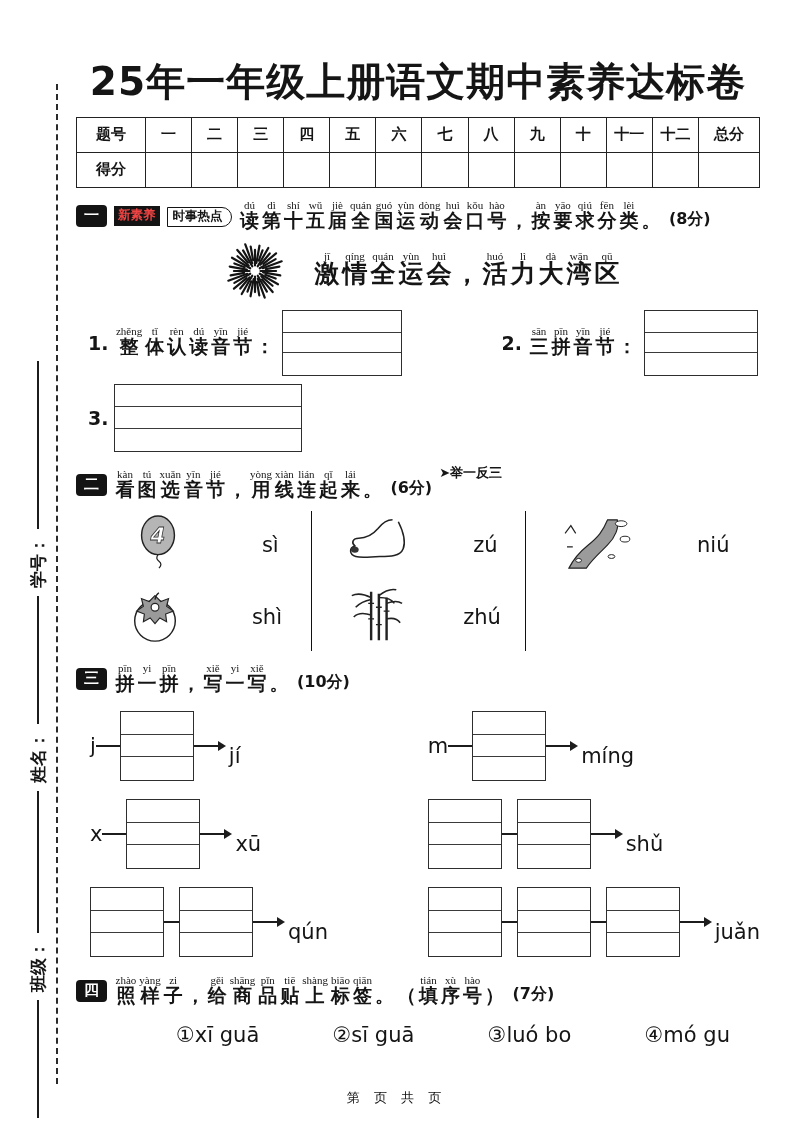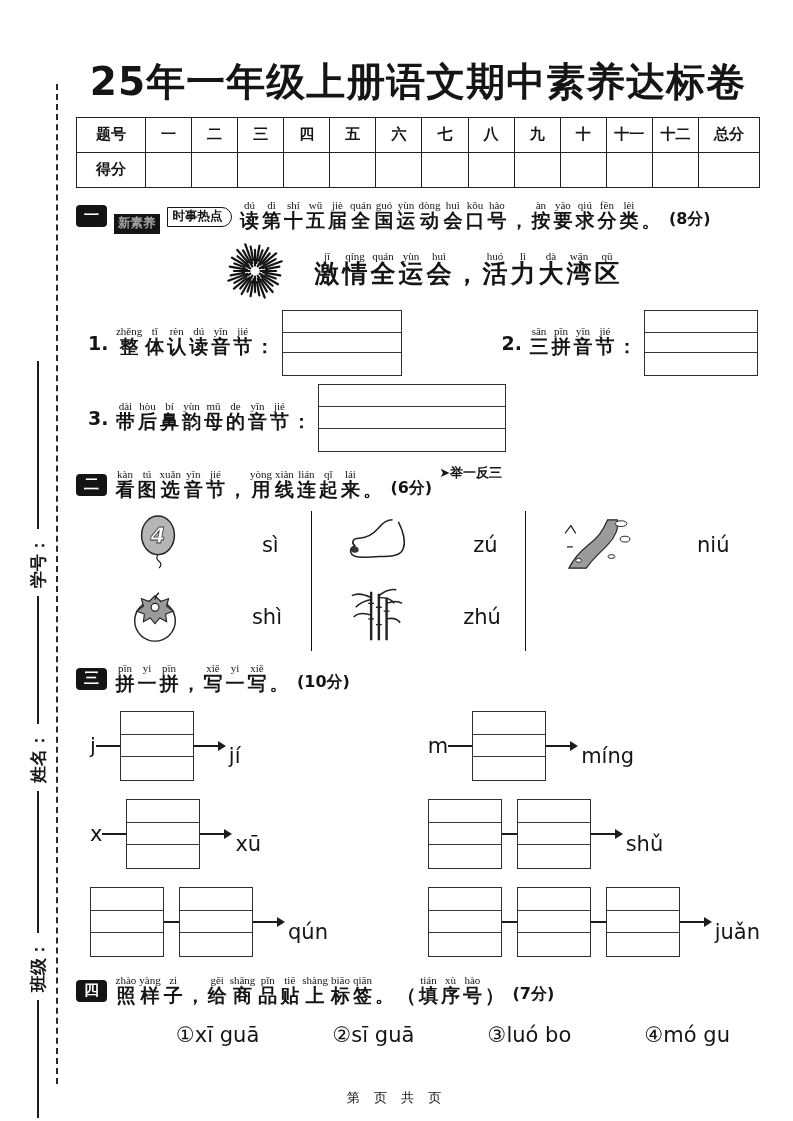--- a/index.html
+++ b/index.html
@@ -15,22 +15,22 @@
   .content{position:absolute;left:76px;top:0;width:684px;}
   .paper-title{margin:60px 0 12px;font-size:39px;line-height:1.15;font-weight:bold;text-align:center;letter-spacing:1px;}
   .time-line{text-align:right;font-size:16px;font-weight:bold;margin:8px 2px 6px 0;}
   
   table.score{width:100%;border-collapse:collapse;table-layout:fixed;}
   table.score td{border:1.6px solid #222;height:22px;text-align:center;font-size:15px;font-weight:bold;padding:6px;}
   
   .sec-head{display:flex;align-items:flex-end;gap:7px;margin-top:12px;flex-wrap:nowrap;}
   .badge-num{background:#141414;color:#fff;font-weight:bold;font-size:15px;line-height:1;
              border-radius:4px;padding:3px 8px 4px;margin-bottom:7px;}
-  .badge-black{background:#141414;color:#a3a3a3;font-size:12.5px;font-weight:bold;line-height:1;
-               padding:3px 4px 4px;white-space:nowrap;}
+  .badge-black{background:#141414;color:#ef4444;font-size:12.5px;font-weight:bold;line-height:1;
+               padding:3px 4px 4px;margin-bottom:8px;white-space:nowrap;}
   .badge-outline{border:1.6px solid #141414;border-radius:0 11px 11px 0;font-size:12.5px;font-weight:bold;
                  line-height:1;padding:2px 8px 3px 5px;margin-bottom:7px;white-space:nowrap;text-align:center;}
   .ruby-line{font-size:19px;font-weight:bold;letter-spacing:0;font-family:Liberation Serif, serif;}
   .ruby-line ruby{margin:0 1.5px;}
   rt{font-size:11px;font-weight:normal;letter-spacing:0;}
   .score-suffix{font-size:16px;font-weight:bold;margin-bottom:4px;white-space:nowrap;}
   .tag-extra{font-size:13px;font-weight:bold;margin-bottom:21px;white-space:nowrap;}
   
   .slogan-row{display:flex;align-items:center;justify-content:center;gap:18px;margin:4px 0 2px;}
   .slogan .ruby-line{font-size:25px;}
@@ -177,21 +177,20 @@
       <span class="item">
         <span class="item-num">2.</span>
         <span class="ruby-line"><ruby>三<rt>sān</rt></ruby><ruby>拼<rt>pīn</rt></ruby><ruby>音<rt>yīn</rt></ruby><ruby>节<rt>jié</rt></ruby><ruby>：<rt></rt></ruby></span>
         <span class="ansbox" style="width:112px;height:64px;"></span>
       </span>
     </div>
 
     <div class="items-row" style="justify-content:flex-start;margin-top:8px;">
       <span class="item">
         <span class="item-num">3.</span>
-        <span class="ruby-line"><ruby>带<rt>dài</rt></ruby><ruby>后<rt>hòu</rt></ruby><ruby>鼻<rt>bí</rt></ruby><ruby>韵<rt>yùn</rt></ruby><ruby>母<rt>mǔ</rt></ruby><ruby>的<rt>de</rt></ruby><ruby>音<rt>yīn</rt></ruby><ruby>节<rt>jié</rt></ruby><ruby>：<rt></rt></ruby></span>
         <span class="ansbox" style="width:186px;height:66px;"></span>
       </span>
     </div>
 
     <div class="sec-head">
       <span class="badge-num">二</span>
       <span class="ruby-line"><ruby>看<rt>kàn</rt></ruby><ruby>图<rt>tú</rt></ruby><ruby>选<rt>xuǎn</rt></ruby><ruby>音<rt>yīn</rt></ruby><ruby>节<rt>jié</rt></ruby><ruby>，<rt></rt></ruby><ruby>用<rt>yòng</rt></ruby><ruby>线<rt>xiàn</rt></ruby><ruby>连<rt>lián</rt></ruby><ruby>起<rt>qǐ</rt></ruby><ruby>来<rt>lái</rt></ruby><ruby>。<rt></rt></ruby></span>
       <span class="score-suffix">(6分)</span>
       <span class="tag-extra">➤举一反三</span>
     </div>

